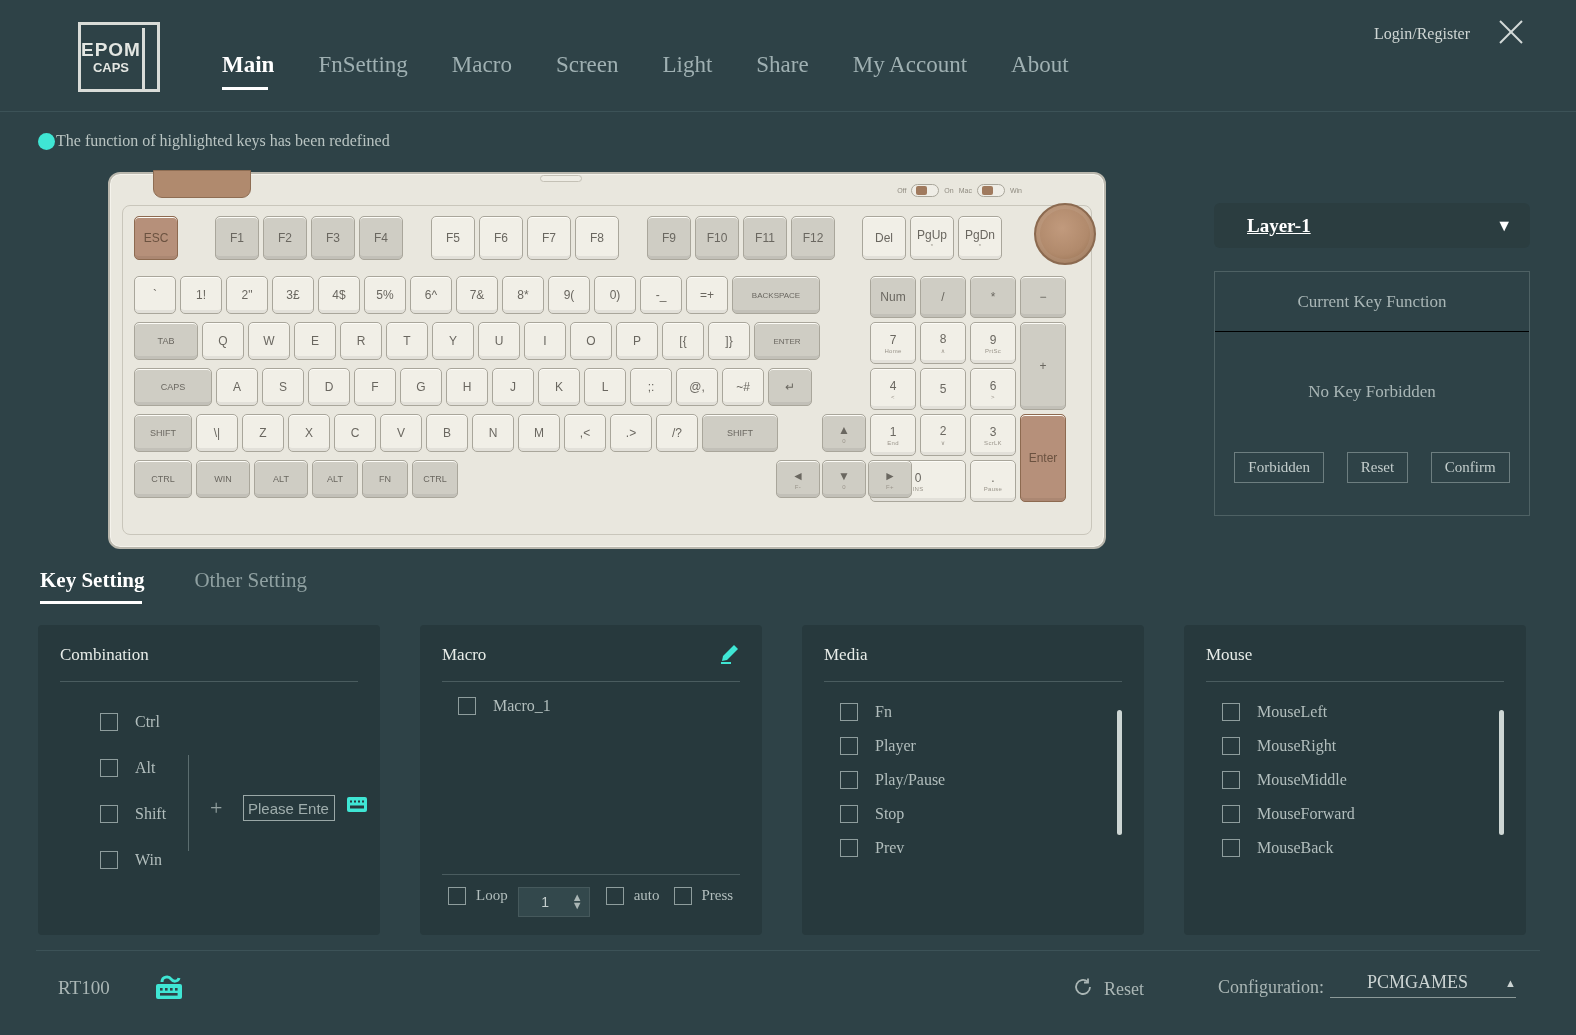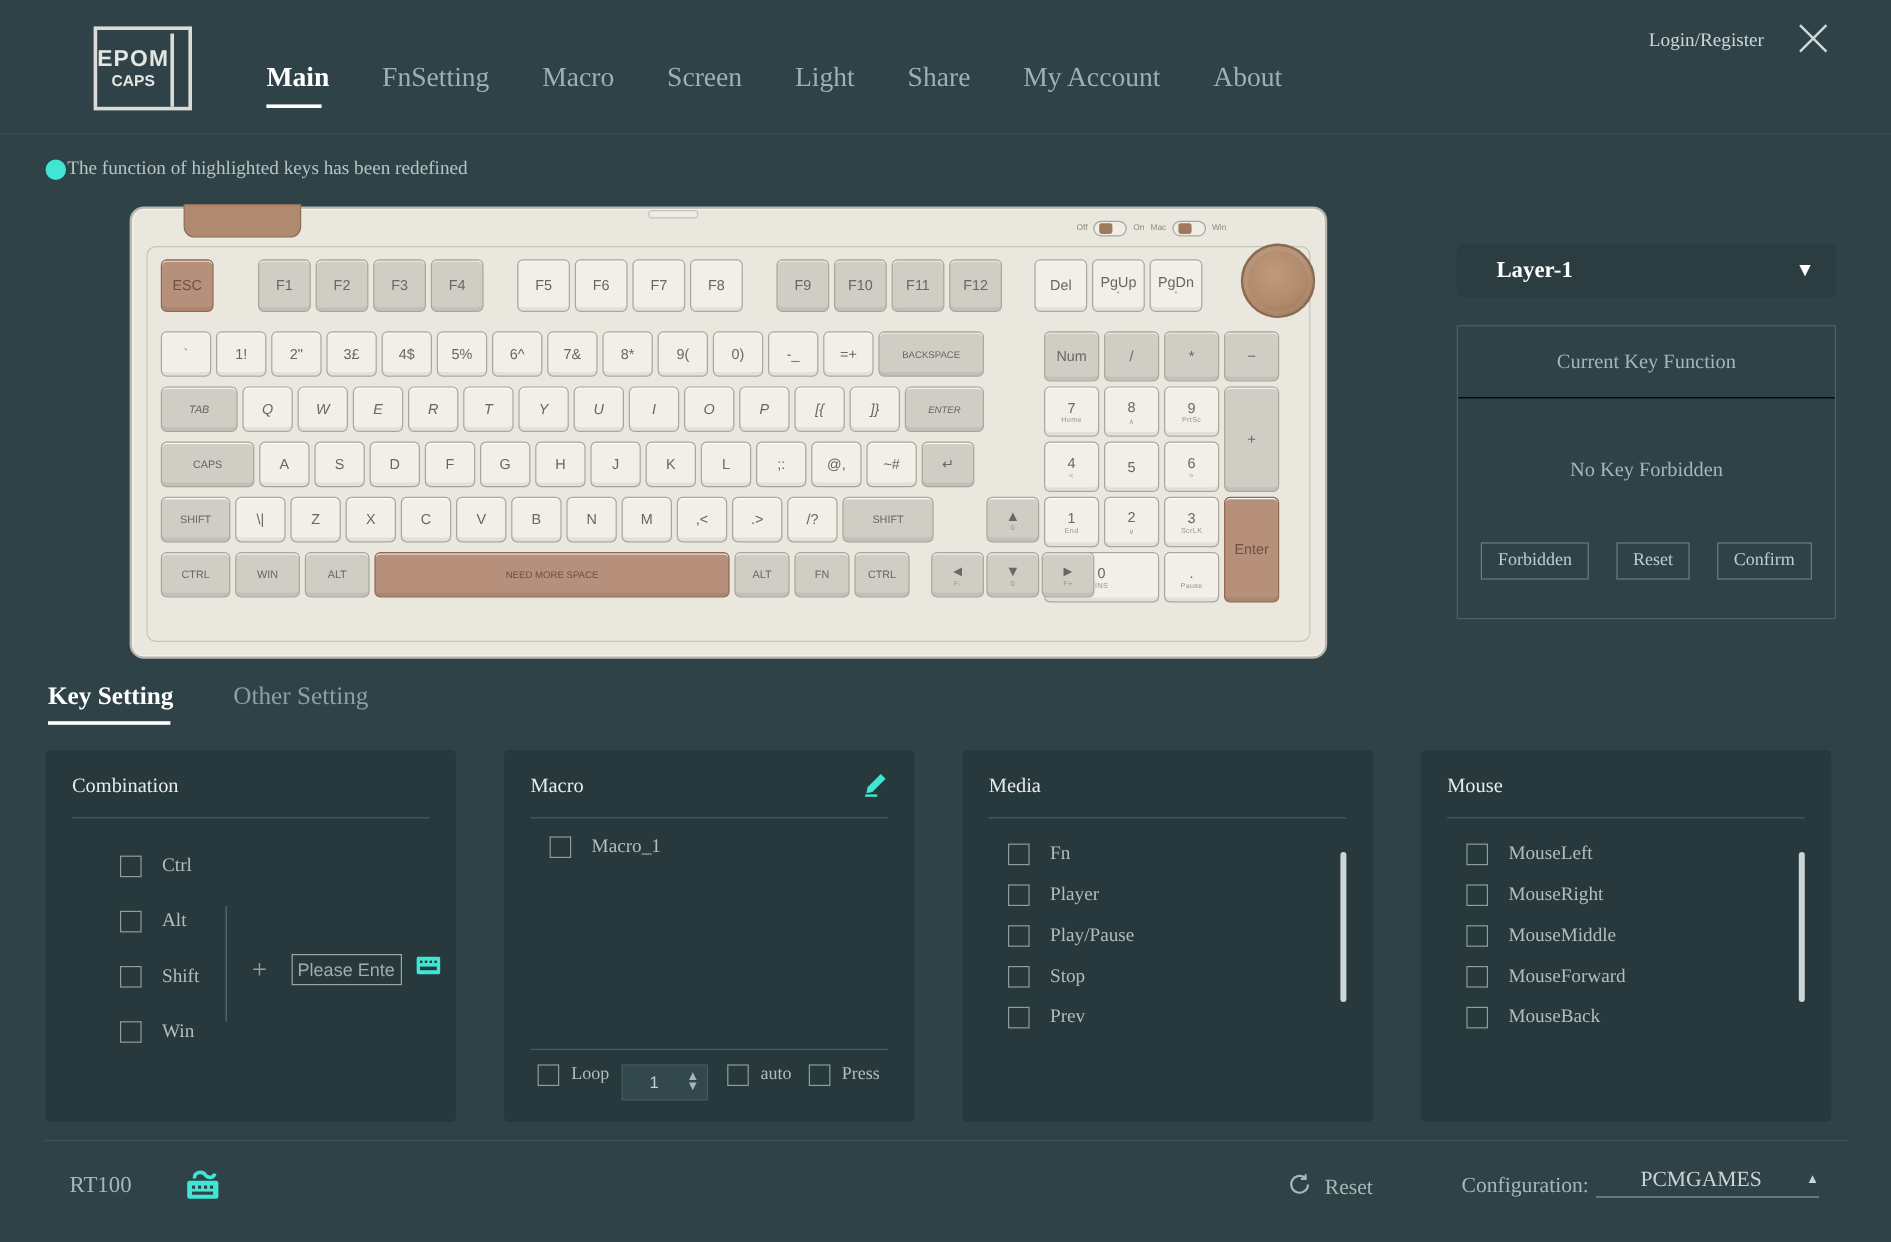--- a/index.html
+++ b/index.html
@@ -121,21 +121,21 @@
   }
   .key.small { font-size: 9px; }
   .key.tiny { font-size: 8px; }
 
   
   .layer-select {
     position: absolute; left: 1214px; top: 203px; width: 316px; height: 45px;
     background: #2b3d40; border-radius: 6px;
     display: flex; align-items: center; cursor: pointer;
   }
-  .layer-label { font-size: 19px; color: #ffffff; font-weight: 700; margin-left: 33px; }
+  .layer-label { font-size: 19px; color: #ffffff; font-weight: 700; margin-left: 33px; text-decoration: underline; }
   .layer-caret { margin-left: auto; margin-right: 18px; color: #fff; font-size: 16px; }
 
   .ckf-panel {
     position: absolute; left: 1214px; top: 271px; width: 316px; height: 245px;
     border: 1px solid #4e6164;
   }
   .ckf-head {
     height: 60px; display: flex; align-items: center; justify-content: center;
     border-bottom: 1px solid #000000;
     font-size: 17px; color: #a9b6b6;
@@ -390,21 +390,21 @@
           <div class="key" style="width: 42px; height: 38px;">
             <span>-_</span>
           </div>
           <div class="key" style="width: 42px; height: 38px;">
             <span>=+</span>
           </div>
           <div class="key gray tiny" style="width: 88px; height: 38px;">
             <span>BACKSPACE</span>
           </div>
         </div>
-        <div class="krow" style="left: 26px; top: 150px; font-style: italic;">
+        <div class="krow" style="left: 26px; top: 150px;">
           <div class="key gray small" style="width: 64px; height: 38px;">
             <span>TAB</span>
           </div>
           <div class="key" style="width: 42px; height: 38px;">
             <span>Q</span>
           </div>
           <div class="key" style="width: 42px; height: 38px;">
             <span>W</span>
           </div>
           <div class="key" style="width: 42px; height: 38px;">
@@ -528,23 +528,20 @@
         </div>
         <div class="krow" style="left: 26px; top: 288px;">
           <div class="key gray small" style="width: 58px; height: 38px;">
             <span>CTRL</span>
           </div>
           <div class="key gray small" style="width: 54px; height: 38px;">
             <span>WIN</span>
           </div>
           <div class="key gray small" style="width: 54px; height: 38px;">
             <span>ALT</span>
-          </div>
-          <div class="key brown tiny" style="width: 296px; height: 38px;">
-            <span>NEED MORE SPACE</span>
           </div>
           <div class="key gray small" style="width: 46px; height: 38px;">
             <span>ALT</span>
           </div>
           <div class="key gray small" style="width: 46px; height: 38px;">
             <span>FN</span>
           </div>
           <div class="key gray small" style="width: 46px; height: 38px;">
             <span>CTRL</span>
           </div>

